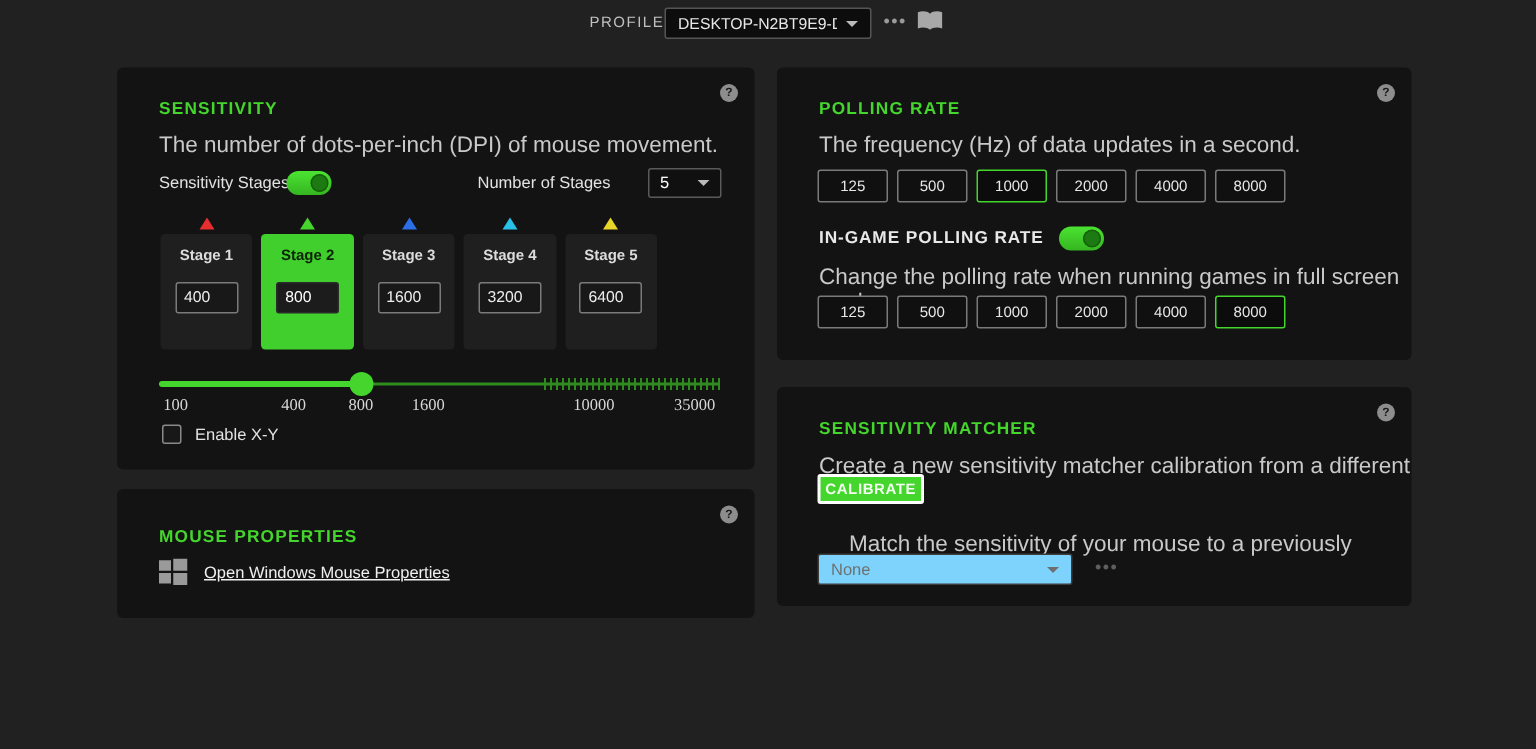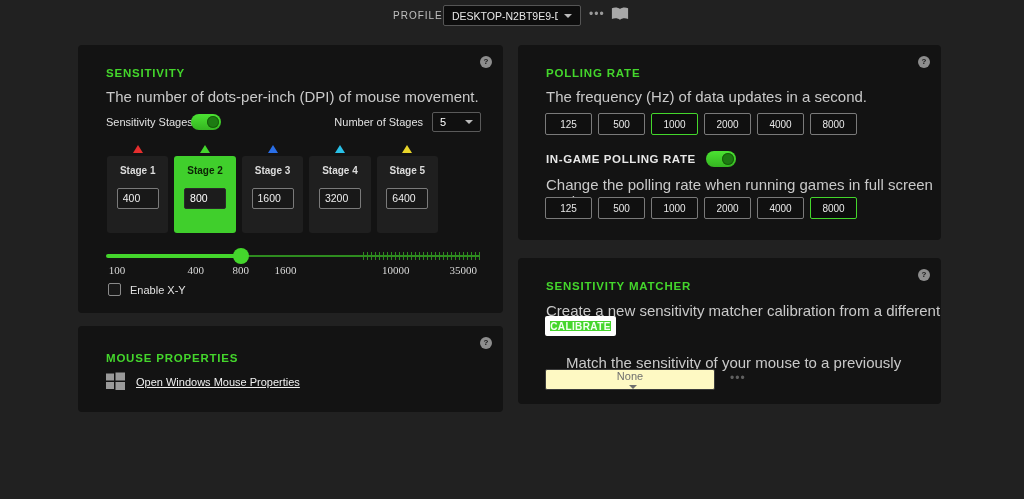--- a/index.html
+++ b/index.html
@@ -50,21 +50,21 @@
 
   
   .toggle { display:inline-block; width:30px; height:16px; border-radius:8px;
     background:linear-gradient(180deg,#4be332,#35b521); position:relative; cursor:pointer; }
   .toggle .knob { position:absolute; right:2px; top:2px; width:12px; height:12px;
     border-radius:50%; background:#1d7a12; box-shadow:inset 0 0 0 1px #166009; }
 
   
   .stages-row-label { position:absolute; left:28px; top:71px; font-size:11px; color:#e2e2e2; }
   .stages-toggle { position:absolute; left:113px; top:69px; }
-  .numstage-label { position:absolute; right:80px; top:71px; font-size:11px; color:#e2e2e2; }
+  .numstage-label { position:absolute; right:96px; top:71px; font-size:11px; color:#e2e2e2; }
   .numstage-select {
     position:absolute; right:22px; top:67px; width:49px; height:20px;
     background:#101010; border:1px solid #5a5a5a; border-radius:2px;
     display:flex; align-items:center; justify-content:space-between; padding:0 7px; cursor:pointer;
   }
   .numstage-select .val { font-size:11px; color:#fff; }
 
   
   .stage-area { position:absolute; left:29px; top:100px; width:331px; }
   .marker-row { display:flex; gap:6px; }
@@ -121,28 +121,28 @@
     width:47px; height:22px; background:#101010; border:1px solid #7a7a7a; border-radius:2px;
     color:#e8e8e8; font-size:10px; display:flex; align-items:center; justify-content:center; cursor:pointer;
   }
   .rate-btn.selected { border-color:#44d62c; background:#0c0c0c; }
   .ingame-title-row { position:absolute; left:28px; top:106px; display:flex; align-items:center; gap:10px; }
   .ingame-title { font-size:11.5px; font-weight:bold; letter-spacing:.6px; color:#e8e8e8; }
 
   
   .calibrate-btn {
     position:absolute; left:27px; top:58px; width:71px; height:20px;
-    background:#44d62c; border:5px solid #ffffff; border-radius:2px;
+    background:#44d62c; border:2px solid #ffffff; border-radius:2px;
     color:#f4fff2; font-size:10px; font-weight:bold; letter-spacing:.4px;
     display:flex; align-items:center; justify-content:center; cursor:pointer;
   }
   .match-select {
     position:absolute; left:27px; top:111px; width:170px; height:21px;
-    background:#fef9c3; border:1px solid #3c3c3c; border-radius:2px;
-    display:flex; align-items:center; justify-content:space-between; padding:0 8px;flex-direction:column;
+    background:#7dd3fc; border:1px solid #3c3c3c; border-radius:2px;
+    display:flex; align-items:center; justify-content:space-between; padding:0 8px;
   }
   .match-select .val { font-size:11px; color:#6f6f6f; }
   .match-select .caret { border-top-color:#6f6f6f; }
   .match-ellipsis { position:absolute; left:212px; top:113px; font-size:12px; color:#5f5f5f; letter-spacing:1px; cursor:pointer; }
 </style>
 </head>
 <body>
 
 <div class="topbar">
   <span class="profile-label">PROFILE</span>

